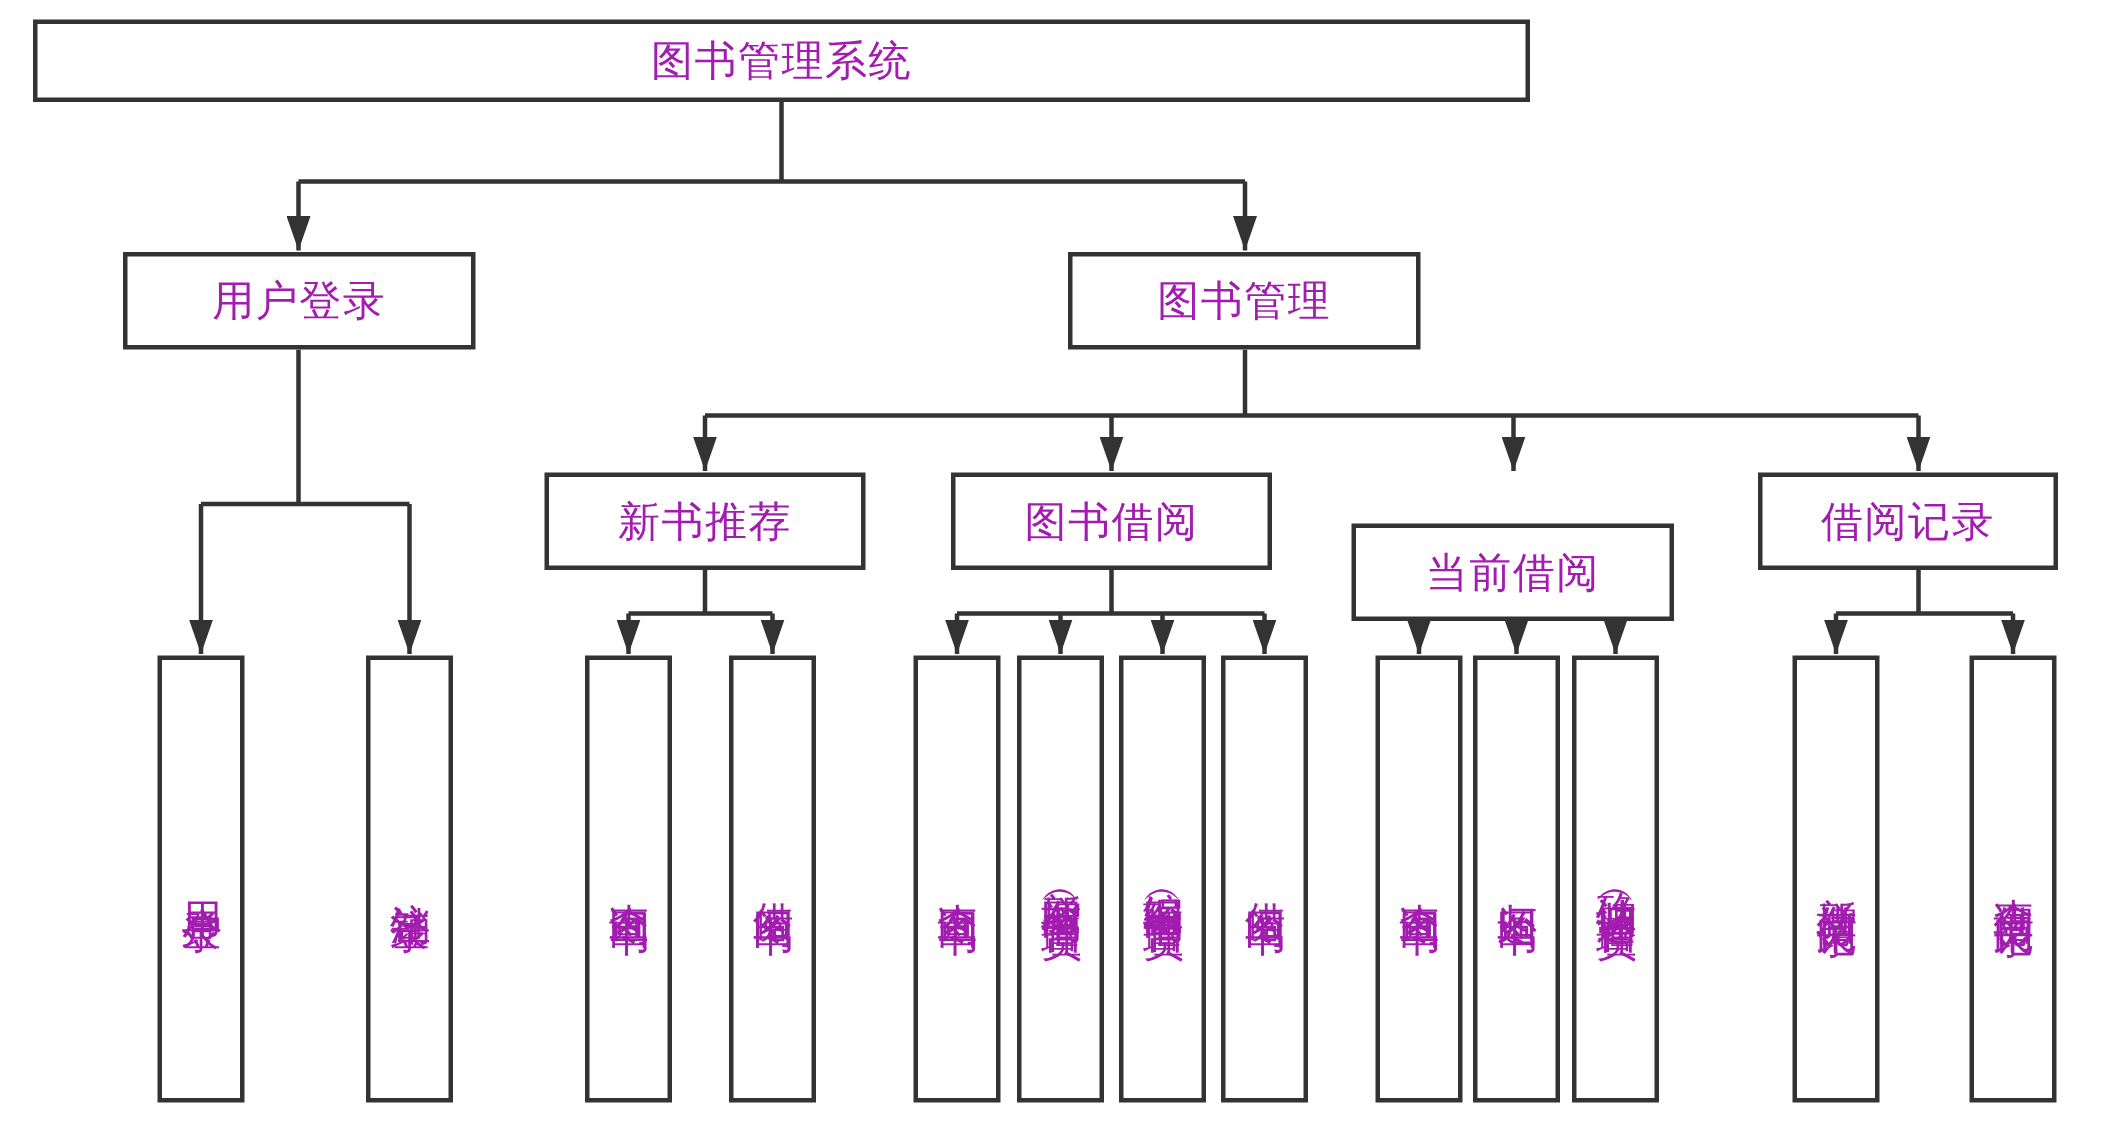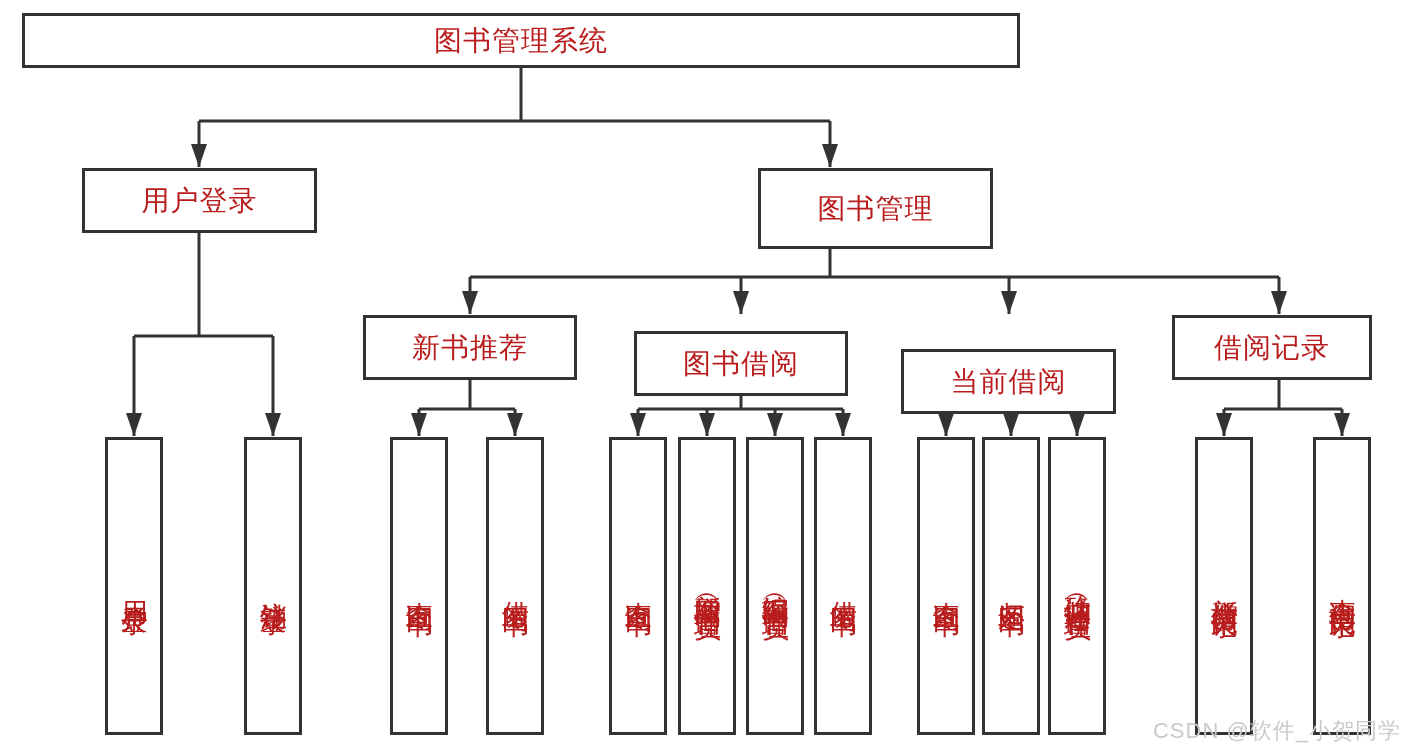--- a/index.html
+++ b/index.html
@@ -25,21 +25,21 @@
   .wire {
     stroke: #333333;
     stroke-width: 3;
     fill: none;
   }
   .node {
     position: absolute;
     box-sizing: border-box;
     border: 3px solid #333333;
     background: #ffffff;
-    color: #b91c1c;
+    color: #a21caf;
     display: flex;
     align-items: center;
     justify-content: center;
   }
   .hbox {
     font-size: 28px;
     letter-spacing: 1px;
     white-space: nowrap;
   }
   .vbox {
@@ -55,23 +55,23 @@
     top: 716px;
     font-size: 22px;
     color: #c9c9cb;
     letter-spacing: 1px;
     white-space: nowrap;
     z-index: 5;
   }
   
   #n-root    { left:22px;   top:13px;  width:998px; height:55px; }
   #n-login   { left:82px;   top:168px; width:235px; height:65px; }
-  #n-mgmt    { left:712px;  top:168px; width:235px; height:81px;margin-left:46px; }
+  #n-mgmt    { left:712px;  top:168px; width:235px; height:65px; }
   #n-newrec  { left:363px;  top:315px; width:214px; height:65px; }
-  #n-borrow  { left:634px;  top:315px; width:214px; height:65px;margin-top:16px; }
+  #n-borrow  { left:634px;  top:315px; width:214px; height:65px; }
   #n-current { left:901px;  top:315px; width:215px; height:65px;margin-top:34px; }
   #n-records { left:1172px; top:315px; width:200px; height:65px; }
   .vbox { top:437px; width:58px; height:298px; }
   #n-a1 { left:105px; }  #n-a2 { left:244px; }
   #n-b1 { left:390px; }  #n-b2 { left:486px; }
   #n-c1 { left:609px; }  #n-c2 { left:678px; }  #n-c3 { left:746px; }  #n-c4 { left:814px; }
   #n-d1 { left:917px; }  #n-d2 { left:982px; }  #n-d3 { left:1048px; }
   #n-e1 { left:1195px; } #n-e2 { left:1313px; }
 </style>
 </head>
@@ -147,15 +147,14 @@
   <div id="n-c3" class="node vbox">编辑图书（管理员）</div>
   <div id="n-c4" class="node vbox">借阅图书</div>
 
   <div id="n-d1" class="node vbox">查询图书</div>
   <div id="n-d2" class="node vbox">归还图书</div>
   <div id="n-d3" class="node vbox">确认归还（管理员）</div>
 
   <div id="n-e1" class="node vbox">新增借阅记录</div>
   <div id="n-e2" class="node vbox">查询借阅记录</div>
 
-  <div class="watermark">CSDN @软件_小贺同学</div>
 
 </div>
 
 </body></html>

